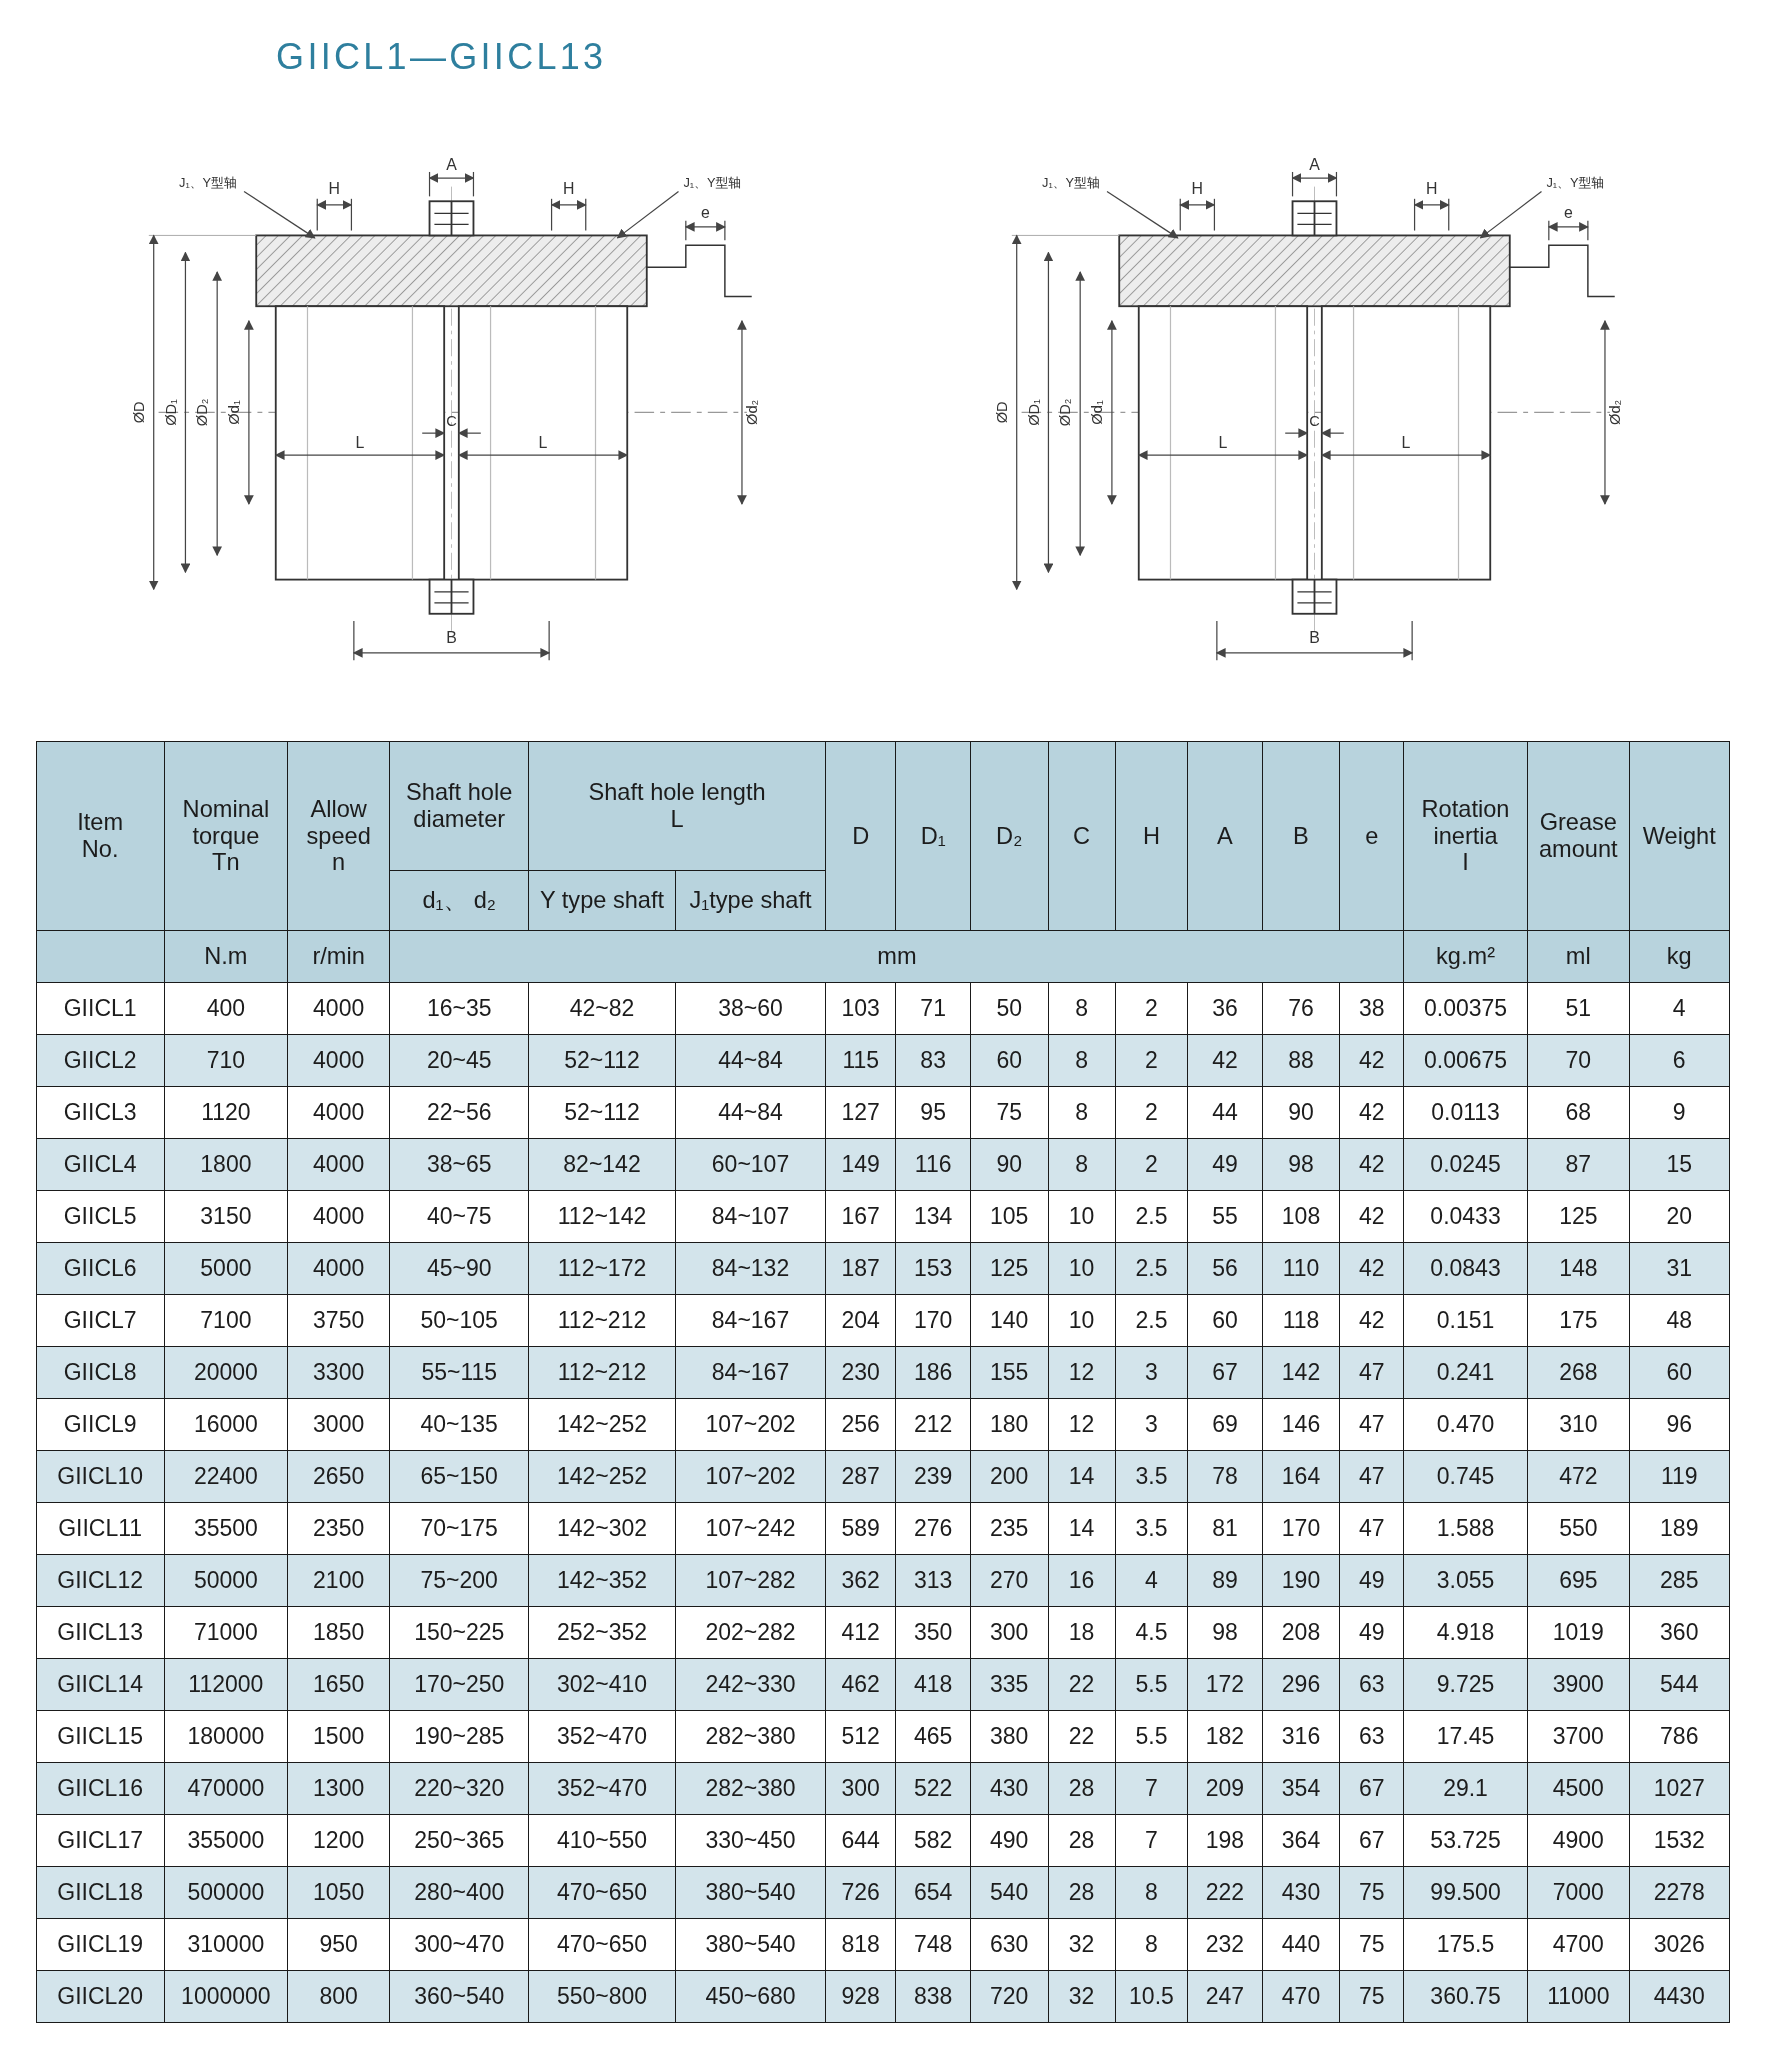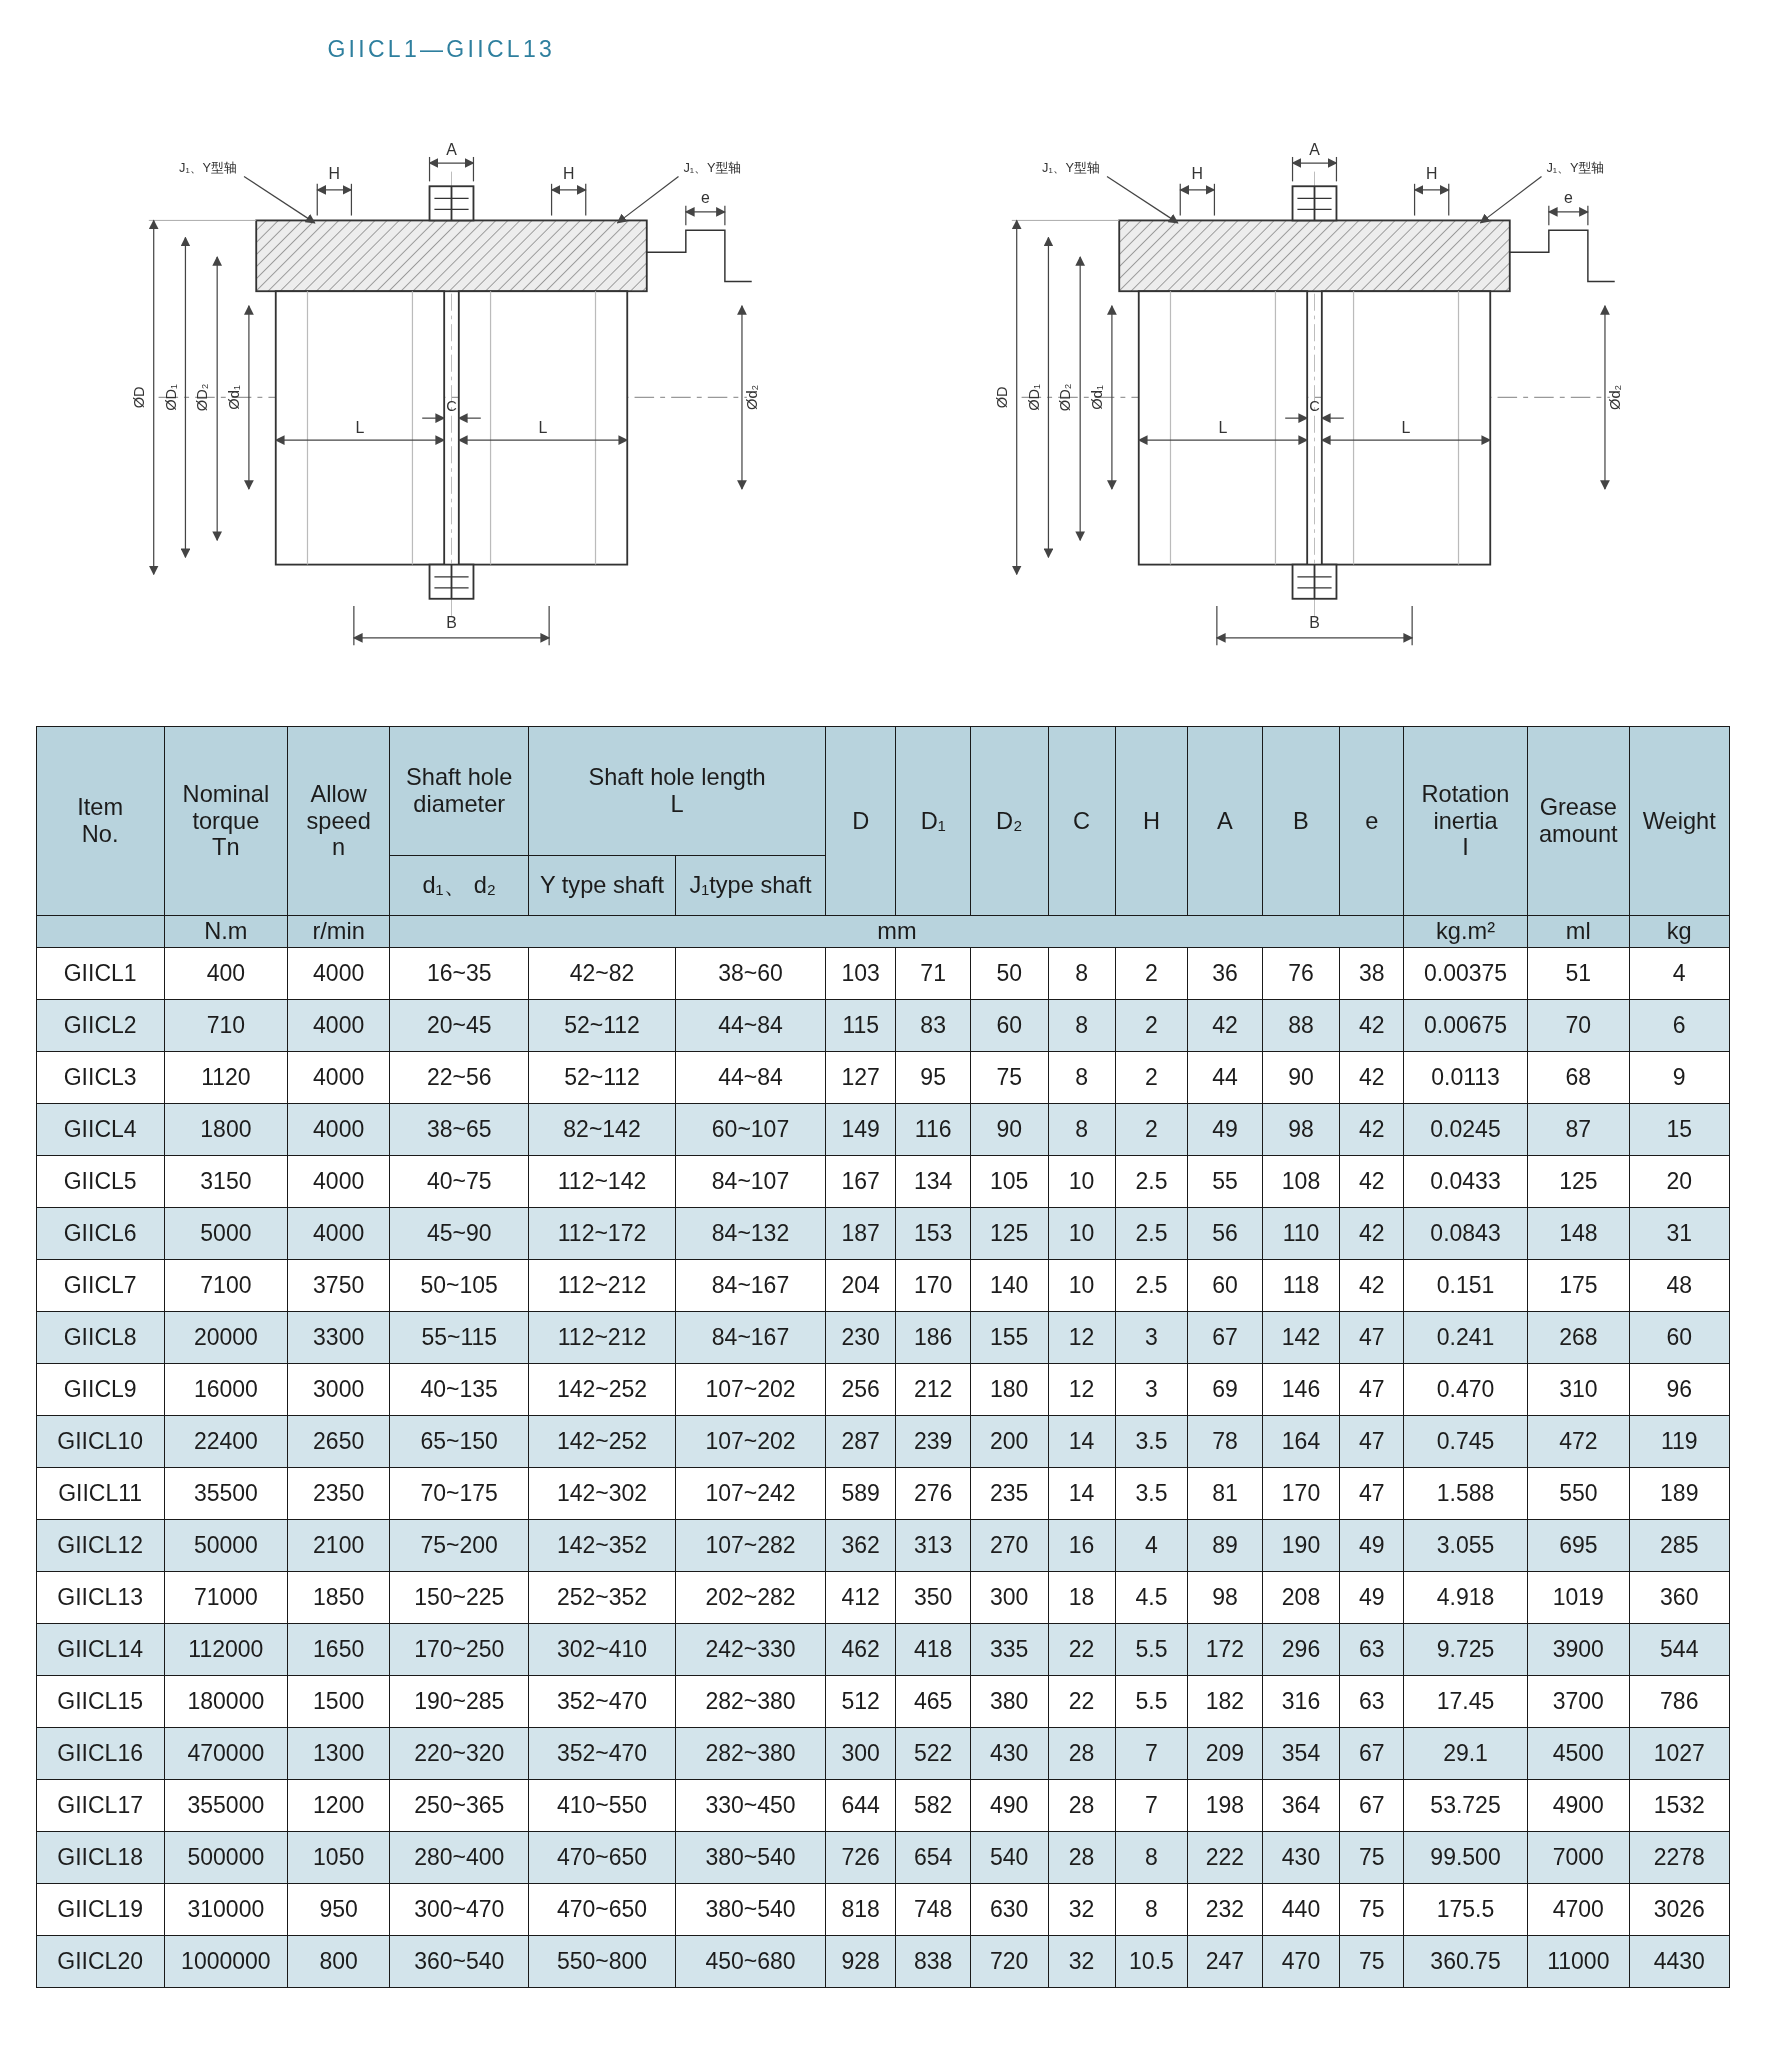--- a/index.html
+++ b/index.html
@@ -7,21 +7,21 @@
   body {
     width:1765px; height:2070px;
     font-family:"Liberation Sans", sans-serif;
     color:#1c1c1c;
     position:relative;
     overflow:hidden;
   }
   .titles-row { display:flex; margin-top:36px; }
   .fig-title {
     width:50%; text-align:center;
-    color:#2e7f9e; font-size:23px; letter-spacing:3.3px; font-weight:400;
+    color:#2e7f9e; font-size:36px; letter-spacing:3.3px; font-weight:400;
   }
   .fig-title.right { padding-left:88px; }
   .drawings-row {
     display:flex; justify-content:center; gap:106px; margin-top:72px;
   }
   svg.drawing { width:757px; height:537px; display:block; }
   .defs-holder { position:absolute; width:0; height:0; overflow:hidden; }
 
   table.spec {
     border-collapse:collapse; table-layout:fixed;
@@ -32,21 +32,21 @@
     text-align:center; vertical-align:middle;
     overflow:hidden;
   }
   table.spec thead th {
     background:#b8d3dd;
     font-weight:400; font-size:23.6px; line-height:1.14;
     white-space:pre-line;
   }
   tr.header-row-1 th { height:129px; }
   tr.header-row-2 th { height:60px; }
-  tr.units-row th { height:32px; font-size:23.6px; }
+  tr.units-row th { height:52px; font-size:23.6px; }
   table.spec tbody td {
     font-size:23px; height:52px; background:#ffffff;
   }
   table.spec tbody tr:nth-child(even) td { background:#d3e4eb; }
 </style>
 </head>
 <body>
 
 <svg class="defs-holder" xmlns="http://www.w3.org/2000/svg" xmlns:xlink="http://www.w3.org/1999/xlink" aria-hidden="true">
   <defs>

